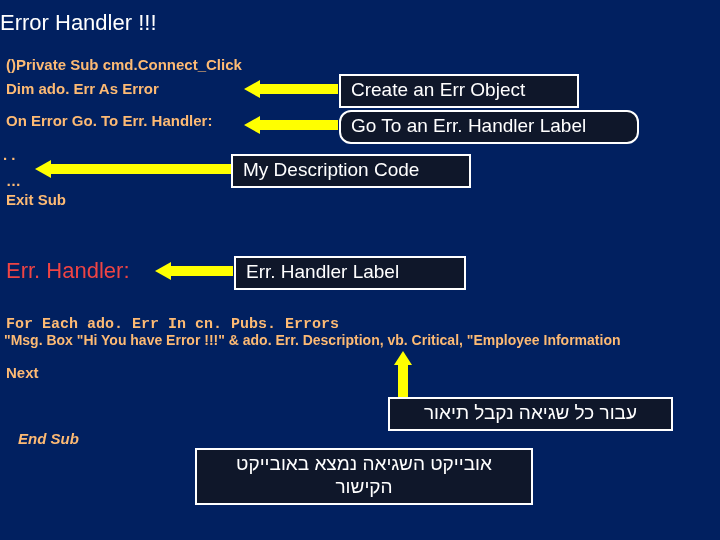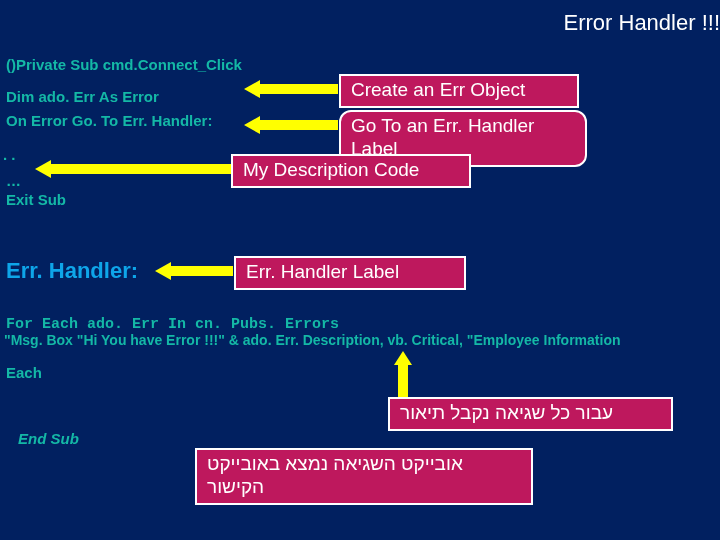--- a/index.html
+++ b/index.html
@@ -8,47 +8,47 @@
     width: 720px;
     height: 540px;
     background: #012060;
     font-family: Arial, sans-serif;
     position: relative;
     overflow: hidden;
   }
   .title {
     color: #fff;
     font-size: 22px;
-    text-align: right;
+    text-align: left;
     padding-top: 10px;
   }
   .code-line {
-    color: #14b8a6;
+    color: #fdba74;
     font-weight: bold;
     font-size: 15px;
     position: absolute;
   }
   .code-line-big {
-    color: #0ea5e9;
-    font-weight: bold;
+    color: #ef4444;
+    font-weight: normal;
     font-size: 22px;
     position: absolute;
   }
   .callout {
     position: absolute;
-    background: #be185d;
+    background: #0f172a;
     border: 2px solid #fff;
     color: #fff;
     font-size: 19px;
     padding: 3px 10px 4px 10px;
     line-height: 1.2;
   }
   .callout-rtl {
     direction: rtl;
-    text-align: left;
+    text-align: center;
   }
   
   .arrow-l {
     position: absolute;
   }
   .arrow-l .shaft {
     position: absolute;
     background: #ffff00;
     height: 10px;
     left: 16px;
@@ -81,33 +81,33 @@
     border-bottom: 14px solid #ffff00;
     left: 0; top: 0;
   }
 </style>
 </head>
 <body>
 
 <div class="title">Error Handler !!!</div>
 
 <div class="code-line" style="left:6px; top:56px;">()Private Sub cmd.Connect_Click</div>
-<div class="code-line" style="left:6px; top:88px;">Dim ado. Err As Error</div>
+<div class="code-line" style="left:6px; top:80px;">Dim ado. Err As Error</div>
 <div class="code-line" style="left:6px; top:112px;">On Error Go. To Err. Handler:</div>
 <div class="code-line" style="left:3px; top:146px;">. .</div>
 <div class="code-line" style="left:6px; top:172px;">…</div>
 <div class="code-line" style="left:6px; top:191px;">Exit Sub</div>
 <div class="code-line-big" style="left:6px; top:258px;">Err. Handler:</div>
 <div class="code-line" style="left:6px; top:316px;font-family:Liberation Mono, monospace;">For Each ado. Err In cn. Pubs. Errors</div>
 <div class="code-line" style="left:4px; top:332px; font-size:14px;">"Msg. Box "Hi You have Error !!!" &amp; ado. Err. Description, vb. Critical, "Employee Information</div>
-<div class="code-line" style="left:6px; top:364px;">Each</div>
+<div class="code-line" style="left:6px; top:364px;">Next</div>
 <div class="code-line" style="left:18px; top:430px;font-style:italic;">End Sub</div>
 
 <div class="callout" style="left:339px; top:74px; width:240px;">Create an Err Object</div>
-<div class="callout" style="left:339px; top:110px; width:248px;border-radius:12px;">Go To an Err. Handler Label</div>
+<div class="callout" style="left:339px; top:110px; width:300px;border-radius:12px;">Go To an Err. Handler Label</div>
 <div class="callout" style="left:231px; top:154px; width:240px;">My Description  Code</div>
 <div class="callout" style="left:234px; top:256px; width:232px;">Err. Handler Label</div>
 <div class="callout callout-rtl" style="left:388px; top:397px; width:285px;">עבור כל שגיאה נקבל תיאור</div>
 <div class="callout callout-rtl" style="left:195px; top:448px; width:338px;">אובייקט השגיאה נמצא באובייקט הקישור</div>
 
 <div class="arrow-l" style="left:244px; top:80px;">
   <div class="head"></div>
     <div class="shaft" style="width:78px;"></div>
 </div>
 

